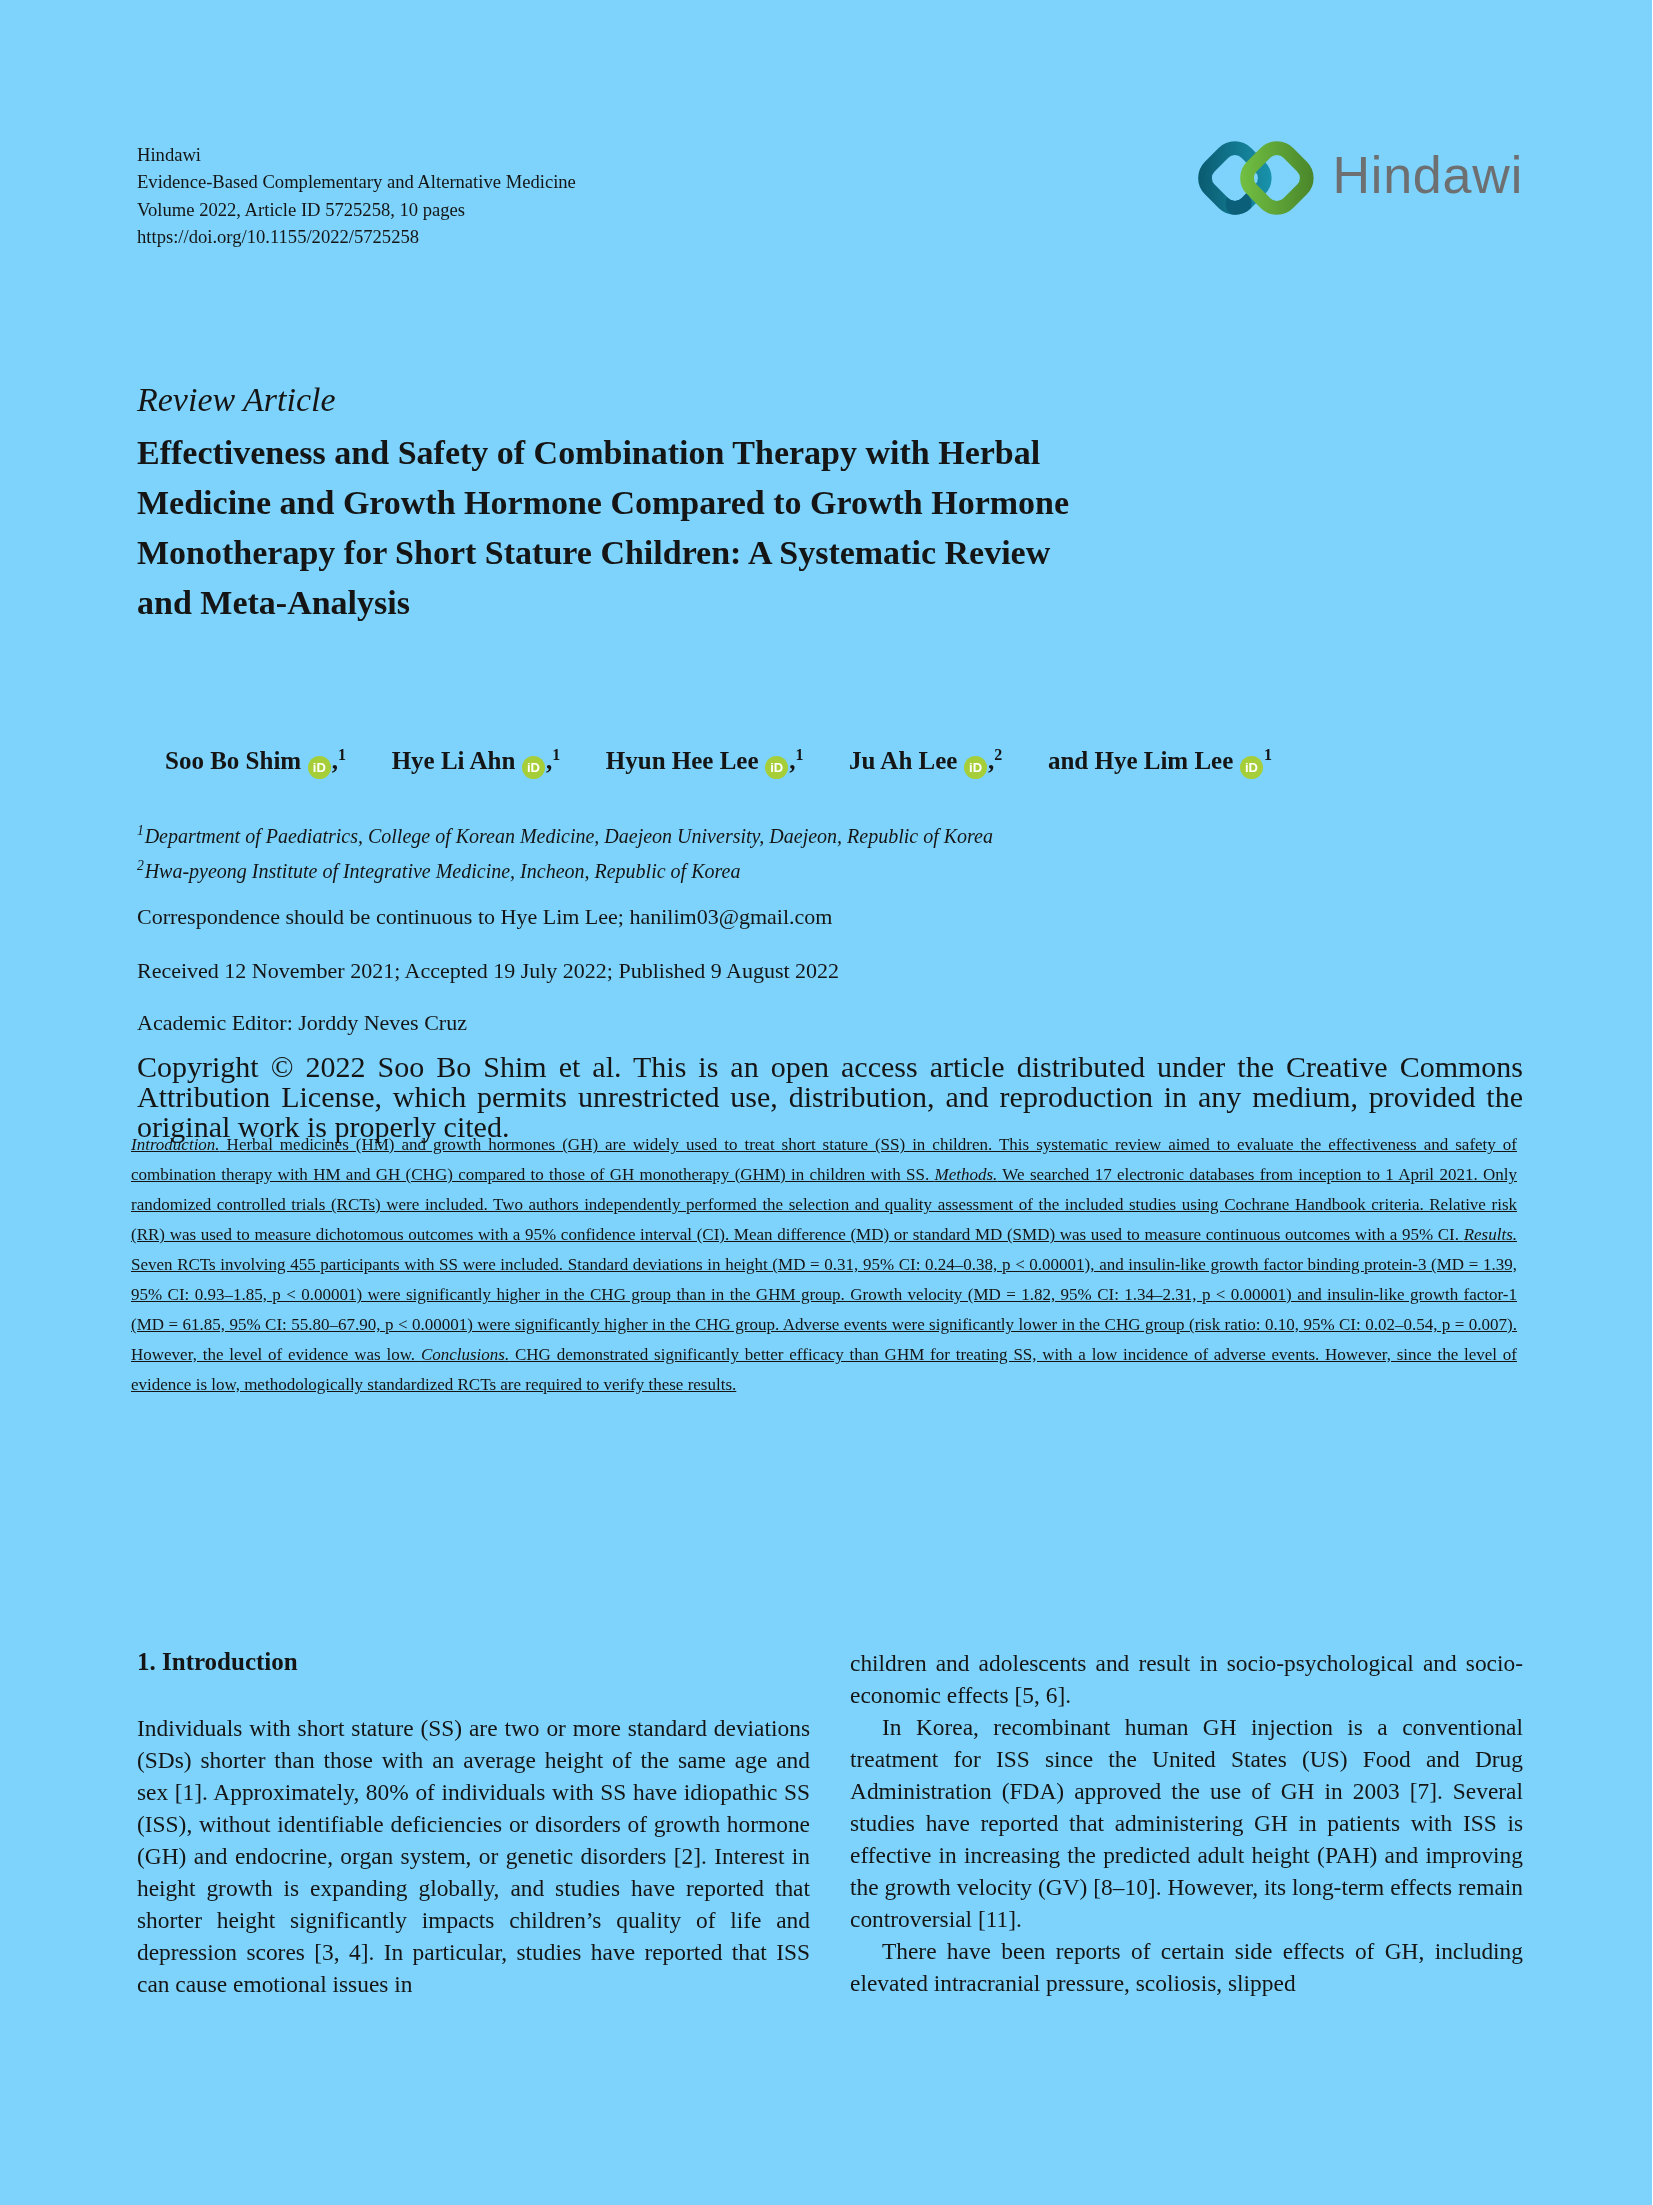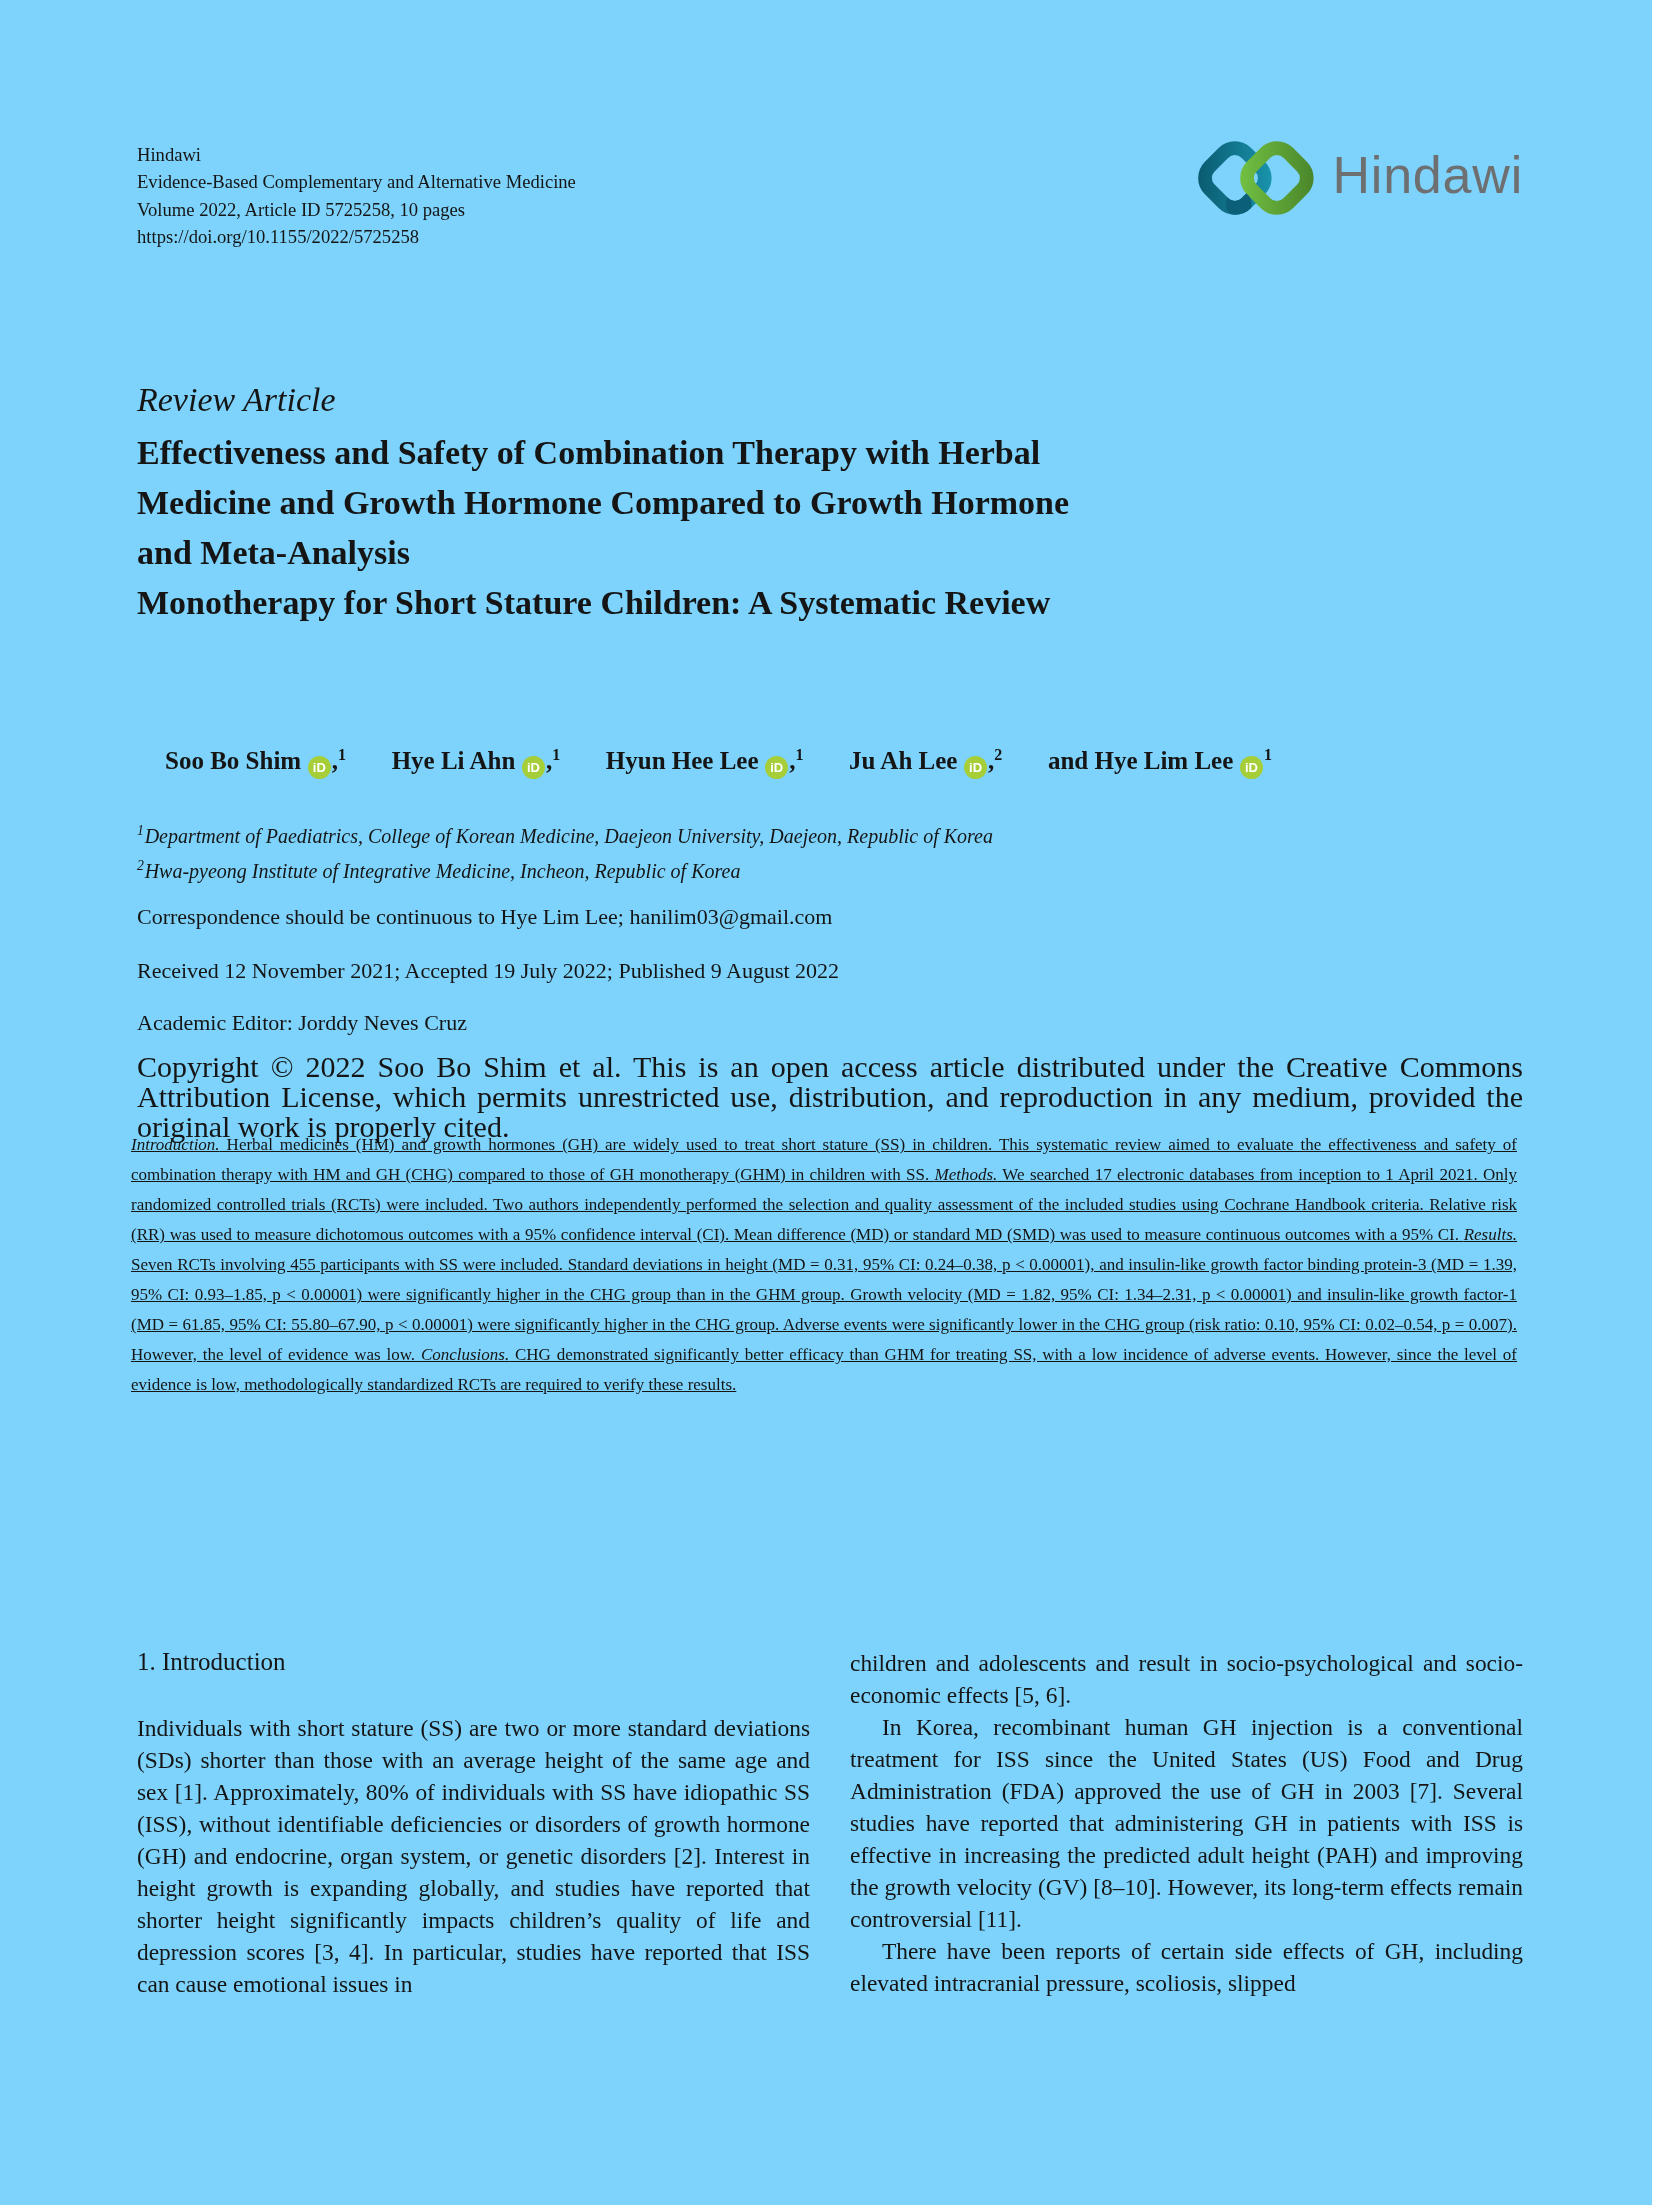--- a/index.html
+++ b/index.html
@@ -61,21 +61,21 @@
     position:absolute;left:131px;top:1130px;width:1386px;
     font-size:17px;line-height:30px;text-align:justify;text-decoration:underline;
   }
   .abstract em{font-style:italic;}
   
   .body-columns{
     position:absolute;left:137px;top:1647px;width:1386px;
     display:flex;gap:40px;
   }
   .col{width:673px;font-size:23.4px;line-height:32px;text-align:justify;}
-  .section-heading{font-size:25px;font-weight:400;margin:0 0 36px 0;line-height:29px;text-align:left;}
+  .section-heading{font-size:25px;font-weight:700;margin:0 0 36px 0;line-height:29px;text-align:left;}
   .col p{margin:0;}
   .col p.indent{text-indent:32px;}
 </style>
 </head>
 <body>
 
 <div class="page">
 
   <header class="masthead">
     <div class="publisher-block">
@@ -105,22 +105,22 @@
       </svg>
       <span class="wordmark">Hindawi</span>
     </div>
   </header>
 
   <div class="article-type">Review Article</div>
 
   <h1 class="title-block" style="margin:0;">
     <div>Effectiveness and Safety of Combination Therapy with Herbal</div>
     <div>Medicine and Growth Hormone Compared to Growth Hormone</div>
+    <div>Monotherapy for Short Stature Children: A Systematic Review</div>
     <div>and Meta-Analysis</div>
-    <div>Monotherapy for Short Stature Children: A Systematic Review</div>
   </h1>
 
   <div class="authors">
     <span class="author-entry"><span>Soo Bo Shim</span><span class="orcid">iD</span><span>,</span><sup>1</sup></span>
     <span class="author-entry"><span>Hye Li Ahn</span><span class="orcid">iD</span><span>,</span><sup>1</sup></span>
     <span class="author-entry"><span>Hyun Hee Lee</span><span class="orcid">iD</span><span>,</span><sup>1</sup></span>
     <span class="author-entry"><span>Ju Ah Lee</span><span class="orcid">iD</span><span>,</span><sup>2</sup></span>
     <span class="author-entry"><span>and Hye Lim Lee</span><span class="orcid">iD</span><span></span><sup>1</sup></span>
   </div>
 

